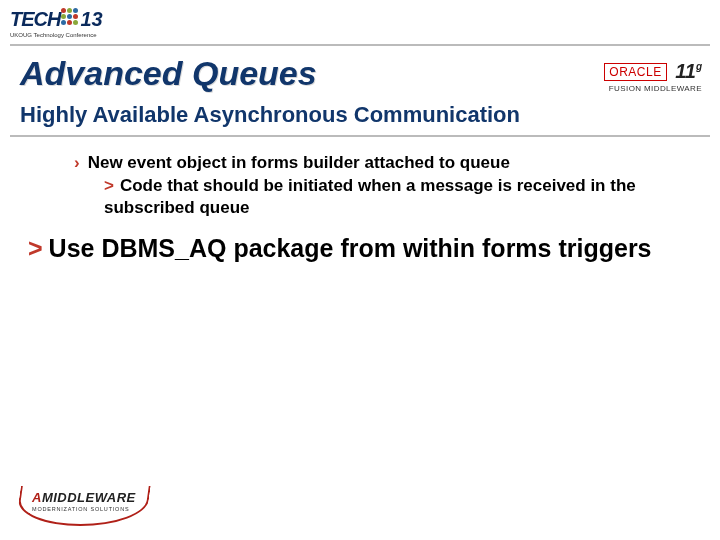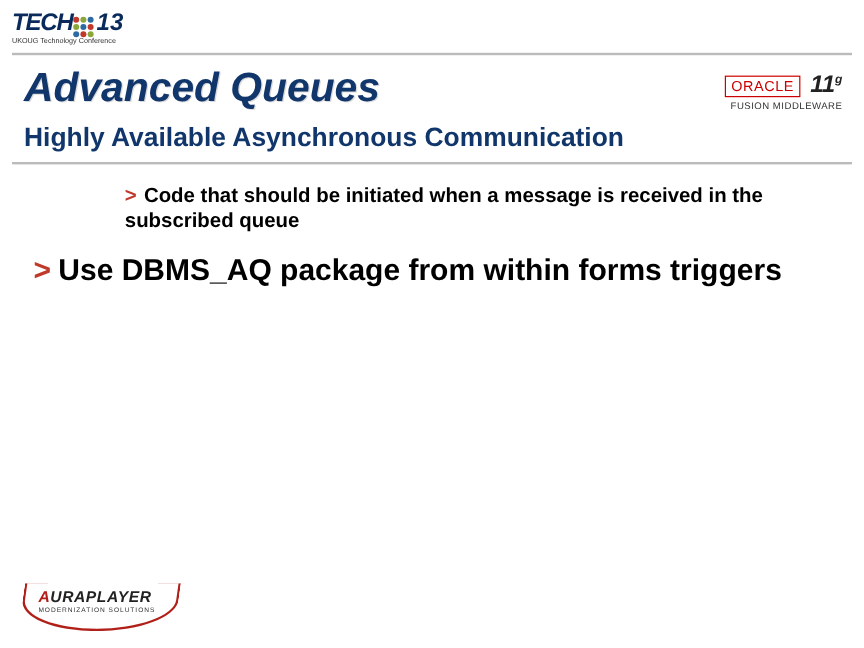--- a/index.html
+++ b/index.html
@@ -176,21 +176,21 @@
     font-size: 5.5px;
     letter-spacing: 0.8px;
     color: #333;
   }
 </style>
 </head>
 <body>
 
 <div class="top-left-logo">
   <div>
-    <div style="display:flex;align-items:flex-end;">
+    <div style="display:flex;align-items:flex-start;">
       <span class="tech-text">TECH</span>
       <span class="dots-square">
         <span class="dot dr"></span>
           <span class="dot dg"></span>
           <span class="dot db"></span>
         <span class="dot dg"></span>
           <span class="dot db"></span>
           <span class="dot dr"></span>
         <span class="dot db"></span>
           <span class="dot dr"></span>
@@ -214,30 +214,33 @@
   <span class="fmw">FUSION MIDDLEWARE</span>
 </div>
 
 <div class="subtitle">Highly Available Asynchronous Communication</div>
 
 <div class="hr2"></div>
 
 <div class="content">
 
   <div class="sub-list">
+    <div class="sub-item">
+      <span class="rs">›</span><span>New event object in forms builder attached to queue</span>
+    </div>
     <div class="sub-sub">
       <span class="gt">&gt;</span><span>Code that should be initiated when a message is received in the subscribed queue</span>
     </div>
   </div>
 
   <div class="h1-item" style="margin-top:16px;">
     <span class="gt">&gt;</span><span>Use DBMS_AQ package from within forms triggers</span>
   </div>
 
 </div>
 
 <div class="bottom-logo">
   <div class="ap-swoosh"></div>
   <div class="ap-text">
-    <span class="A">A</span><span>URAPLAYER</span>
+    <span class="A">A</span><span>MIDDLEWARE</span>
   </div>
   <div class="ap-sub">MODERNIZATION SOLUTIONS</div>
 </div>
 
 </body></html>

